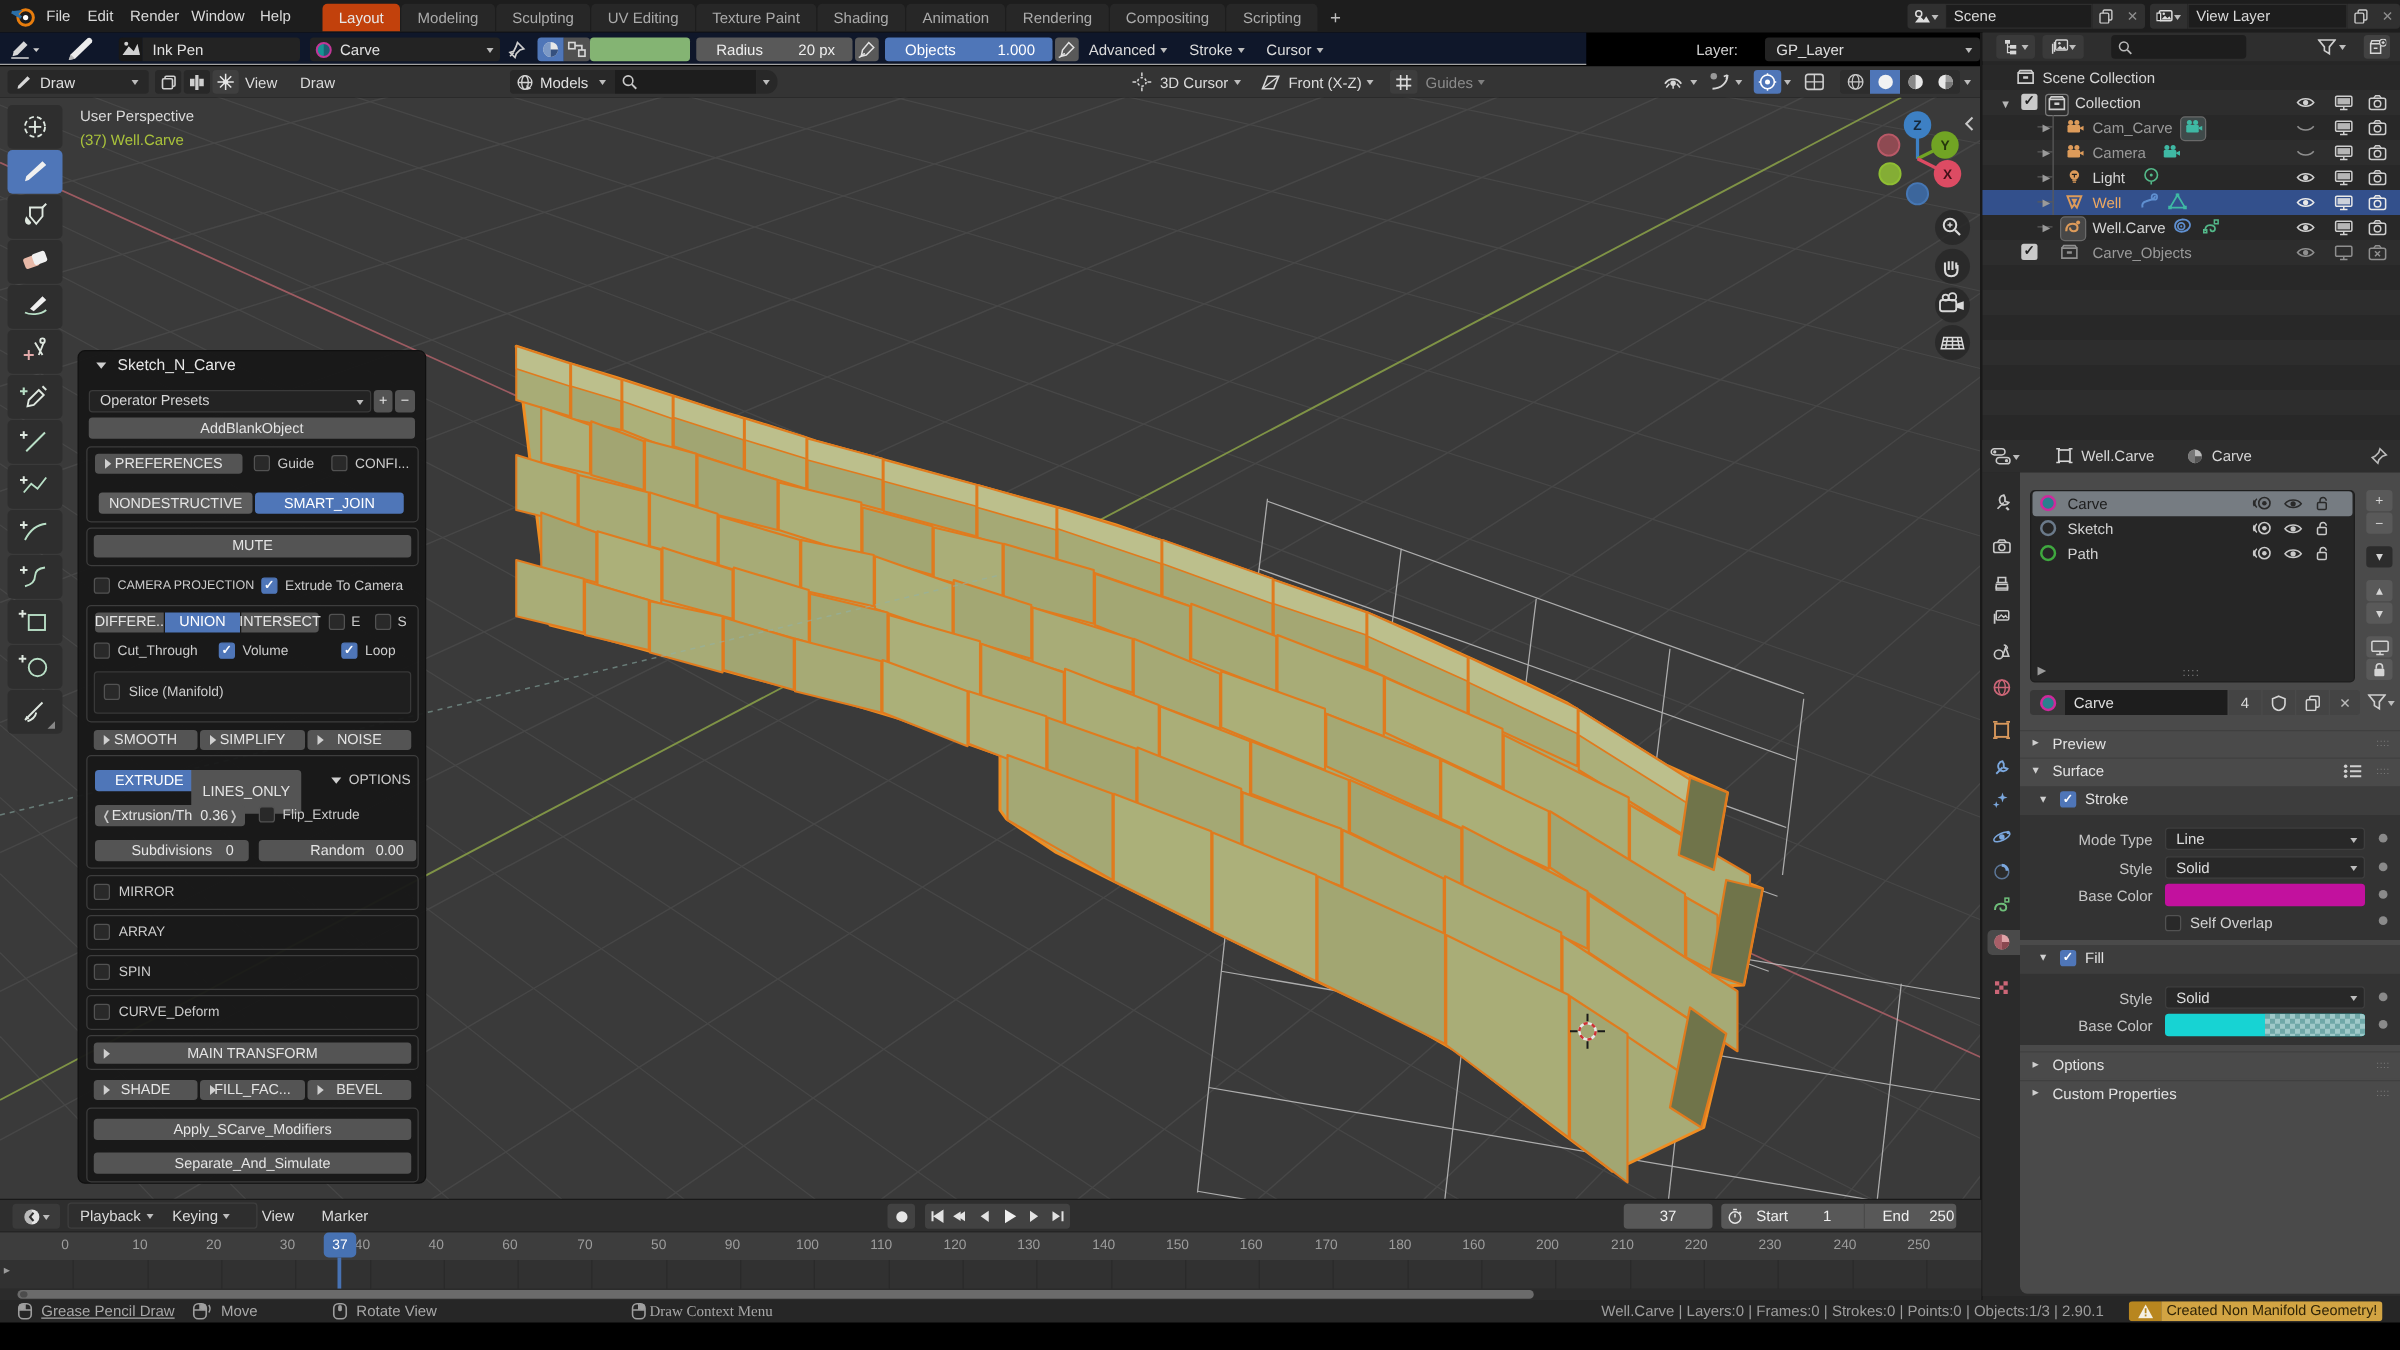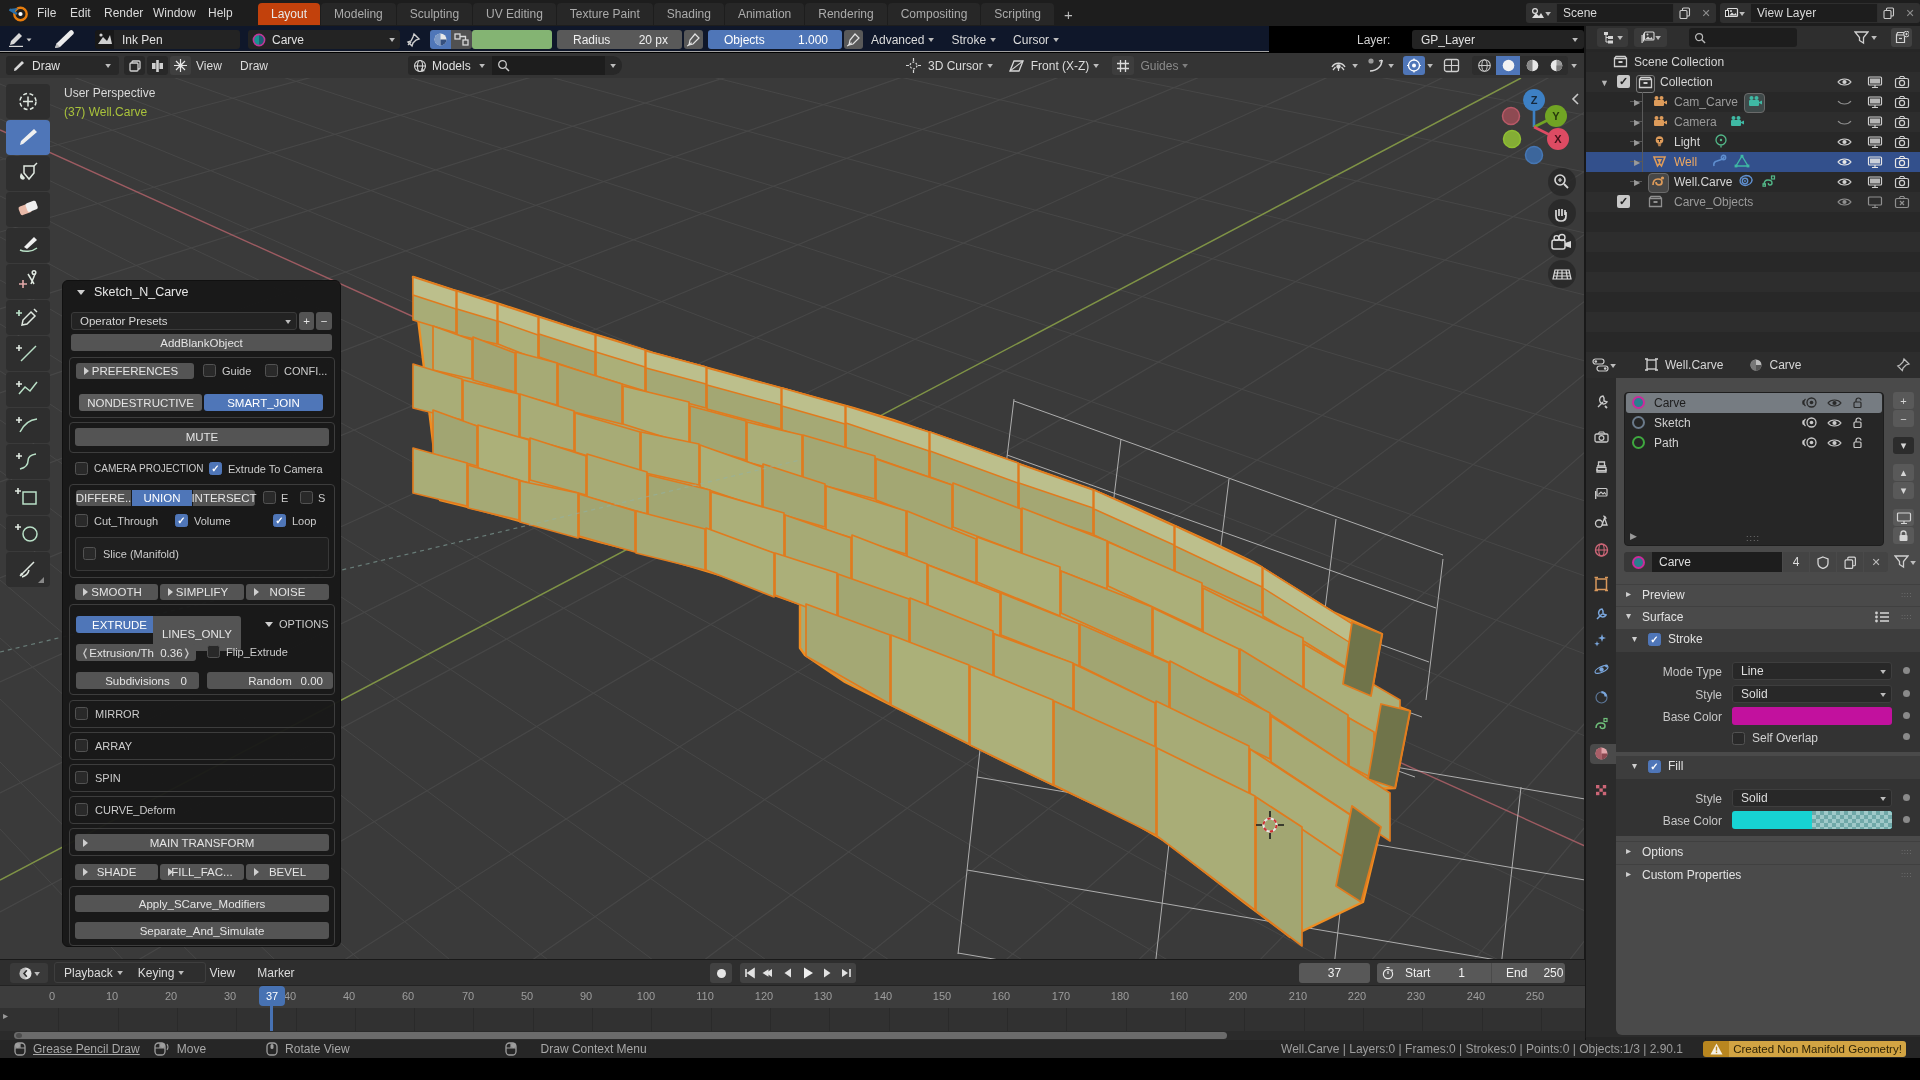--- a/index.html
+++ b/index.html
@@ -1347,21 +1347,21 @@
     <svg style="margin-left:60px;" width="12" height="14" viewBox="0 0 12 14">
         <rect x="1" y="1" width="10" height="12" rx="3.5" fill="none" stroke="#9e9e9e" stroke-width="1.3"></rect>
         <rect x="4.5" y="2" width="3" height="5" rx="1.5" fill="#9e9e9e"></rect>
       </svg>
     <span style="margin-left:7px;">Rotate View</span>
     <svg style="margin-left:155px;" width="12" height="14" viewBox="0 0 12 14">
         <rect x="1" y="1" width="10" height="12" rx="3.5" fill="none" stroke="#9e9e9e" stroke-width="1.3"></rect>
         <path d="M6 1 V6 M1 6 H11" stroke="#9e9e9e" stroke-width="1.2"></path>
         <rect x="6" y="1" width="5" height="5" rx="2" fill="#9e9e9e"></rect>
       </svg>
-    <span style="margin-left:24px;">Draw Context Menu</span>
+    <span style="margin-left:3px;font-family:Liberation Serif, serif;">Draw Context Menu</span>
   </div>
   <div class="abs" style="right:237px;top:2px;color:#9e9e9e;">Well.Carve | Layers:0 | Frames:0 | Strokes:0 | Points:0 | Objects:1/3 | 2.90.1</div>
   <div class="abs flex" style="left:1703px;top:1px;width:203px;height:16px;border-radius:3px;overflow:hidden;">
     <div style="width:26px;height:16px;background:#b8861f;display:flex;align-items:center;justify-content:center;">
       <svg width="13" height="12" viewBox="0 0 13 12">
           <path d="M6.5 0.5 L12.5 11.5 H0.5 Z" fill="#f5f0e4"></path>
           <rect x="5.8" y="3.6" width="1.4" height="4" fill="#b8861f"></rect>
           <rect x="5.8" y="8.6" width="1.4" height="1.5" fill="#b8861f"></rect>
         </svg>
     </div>

